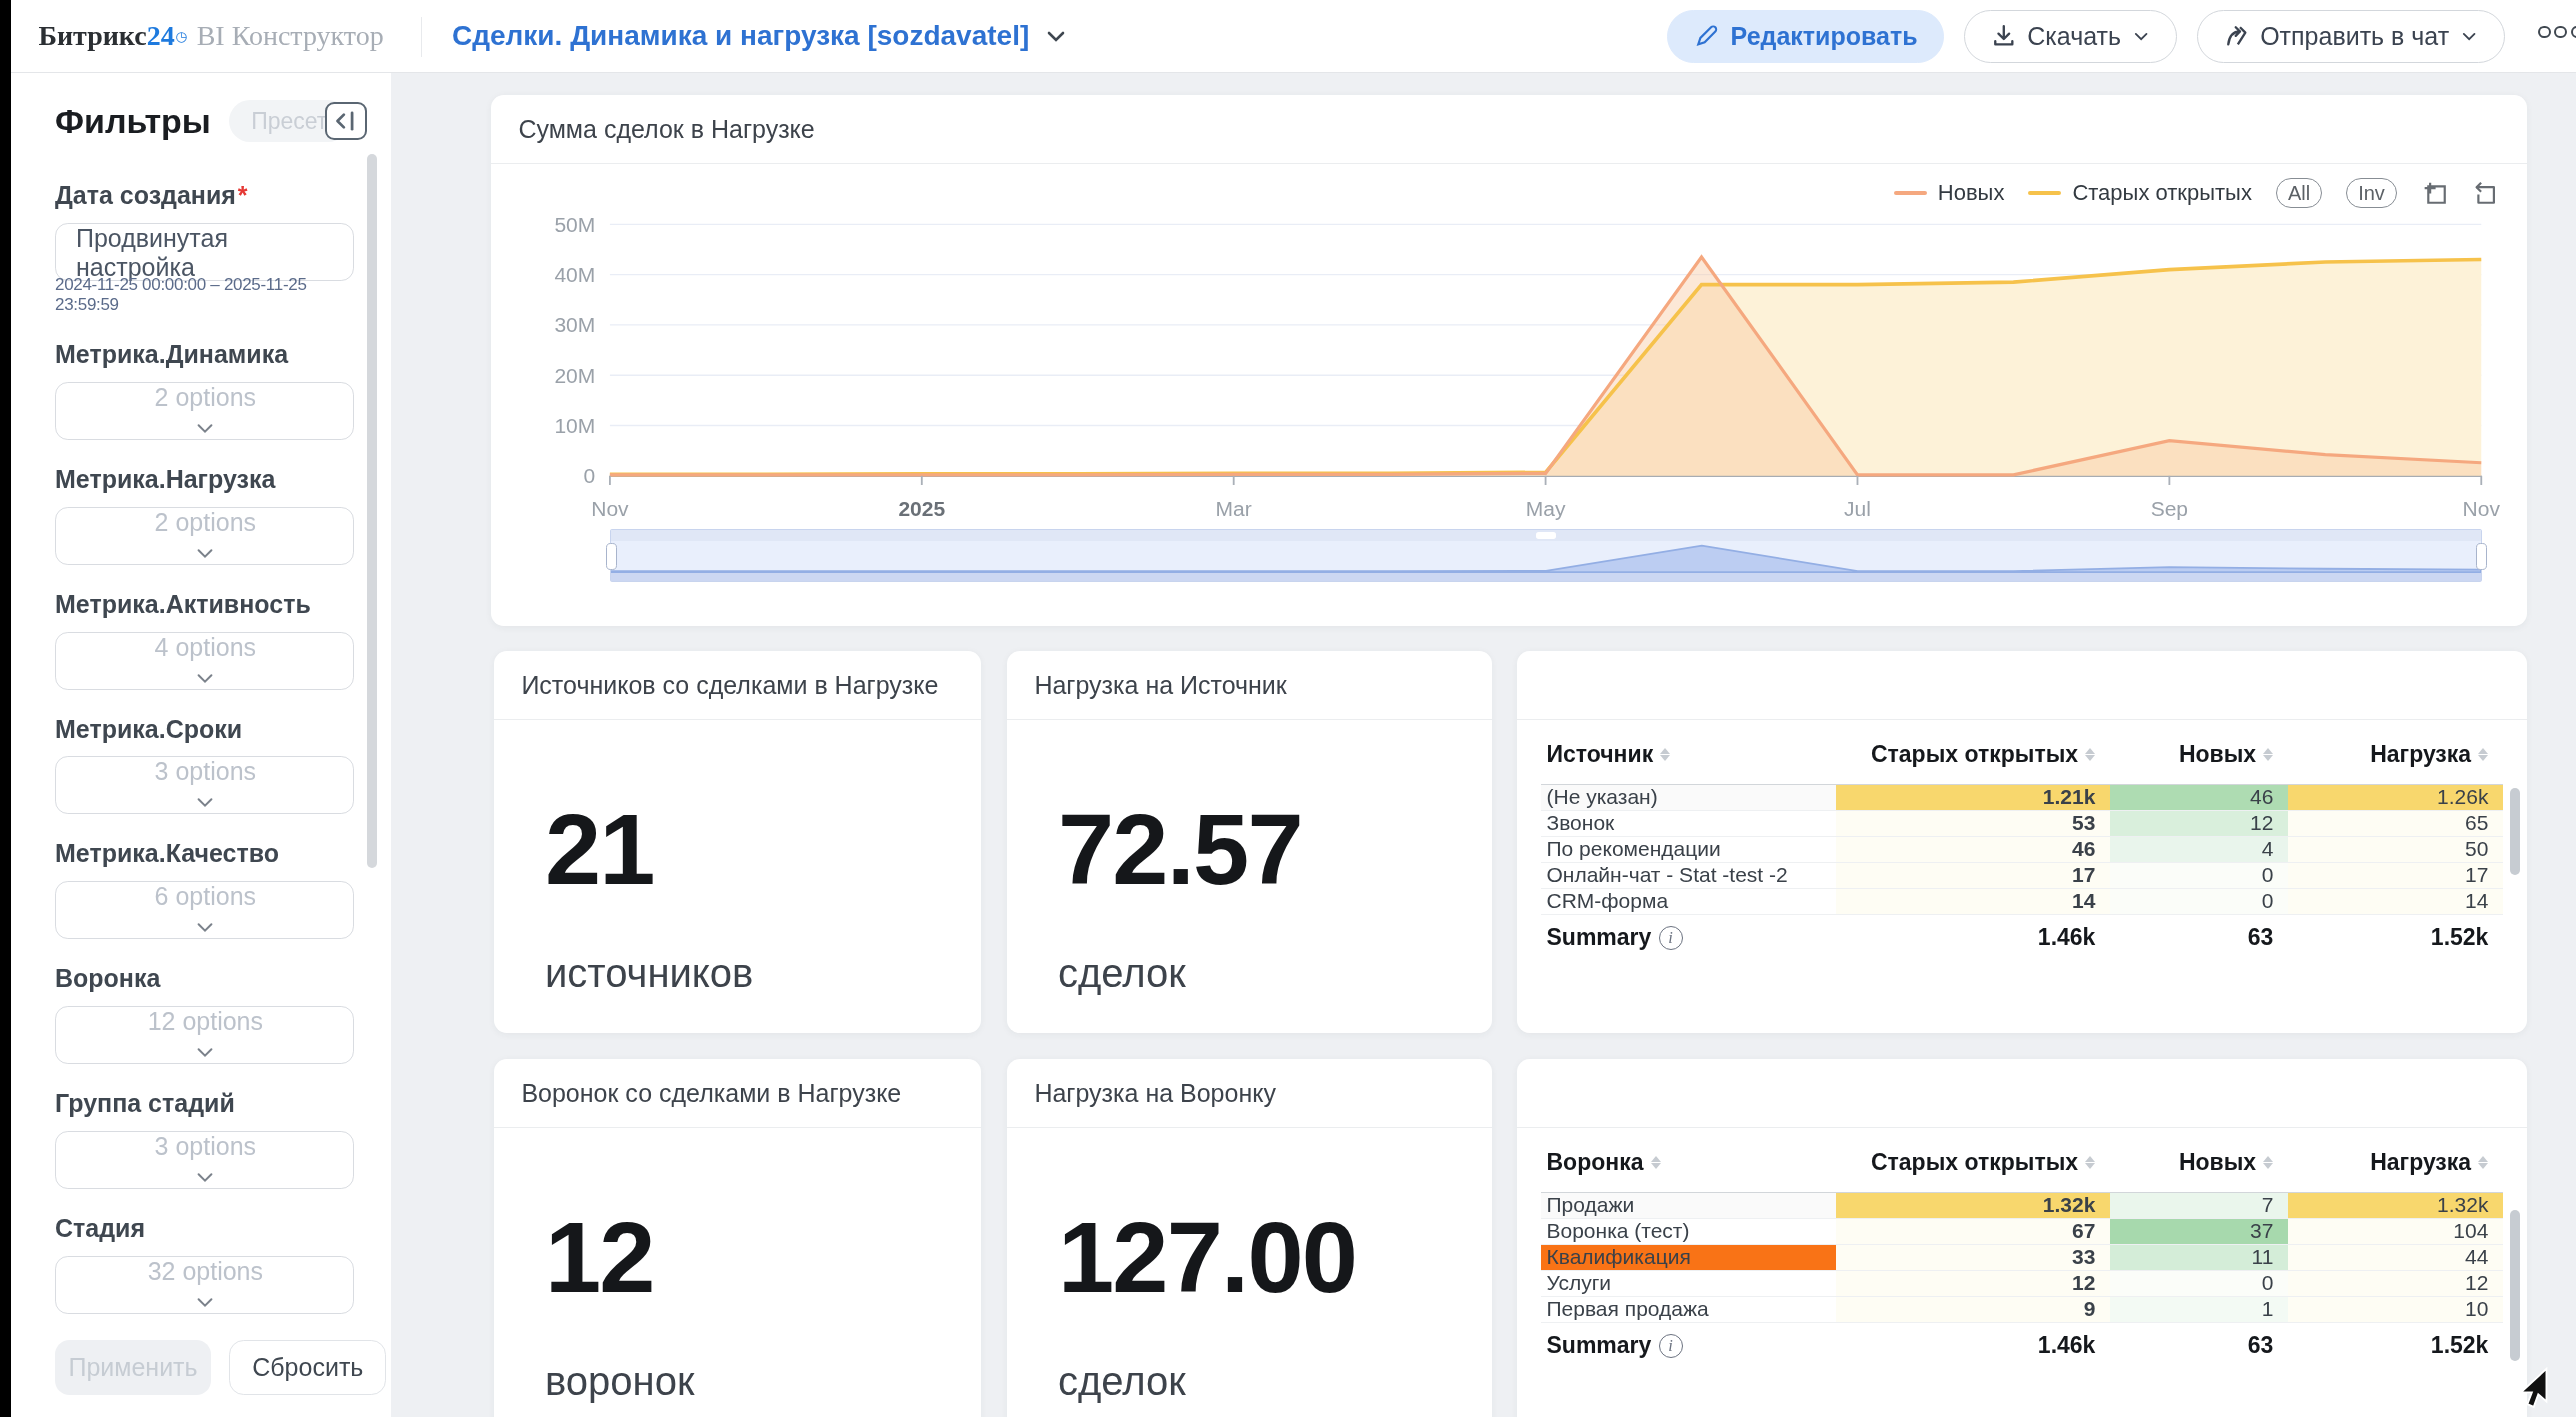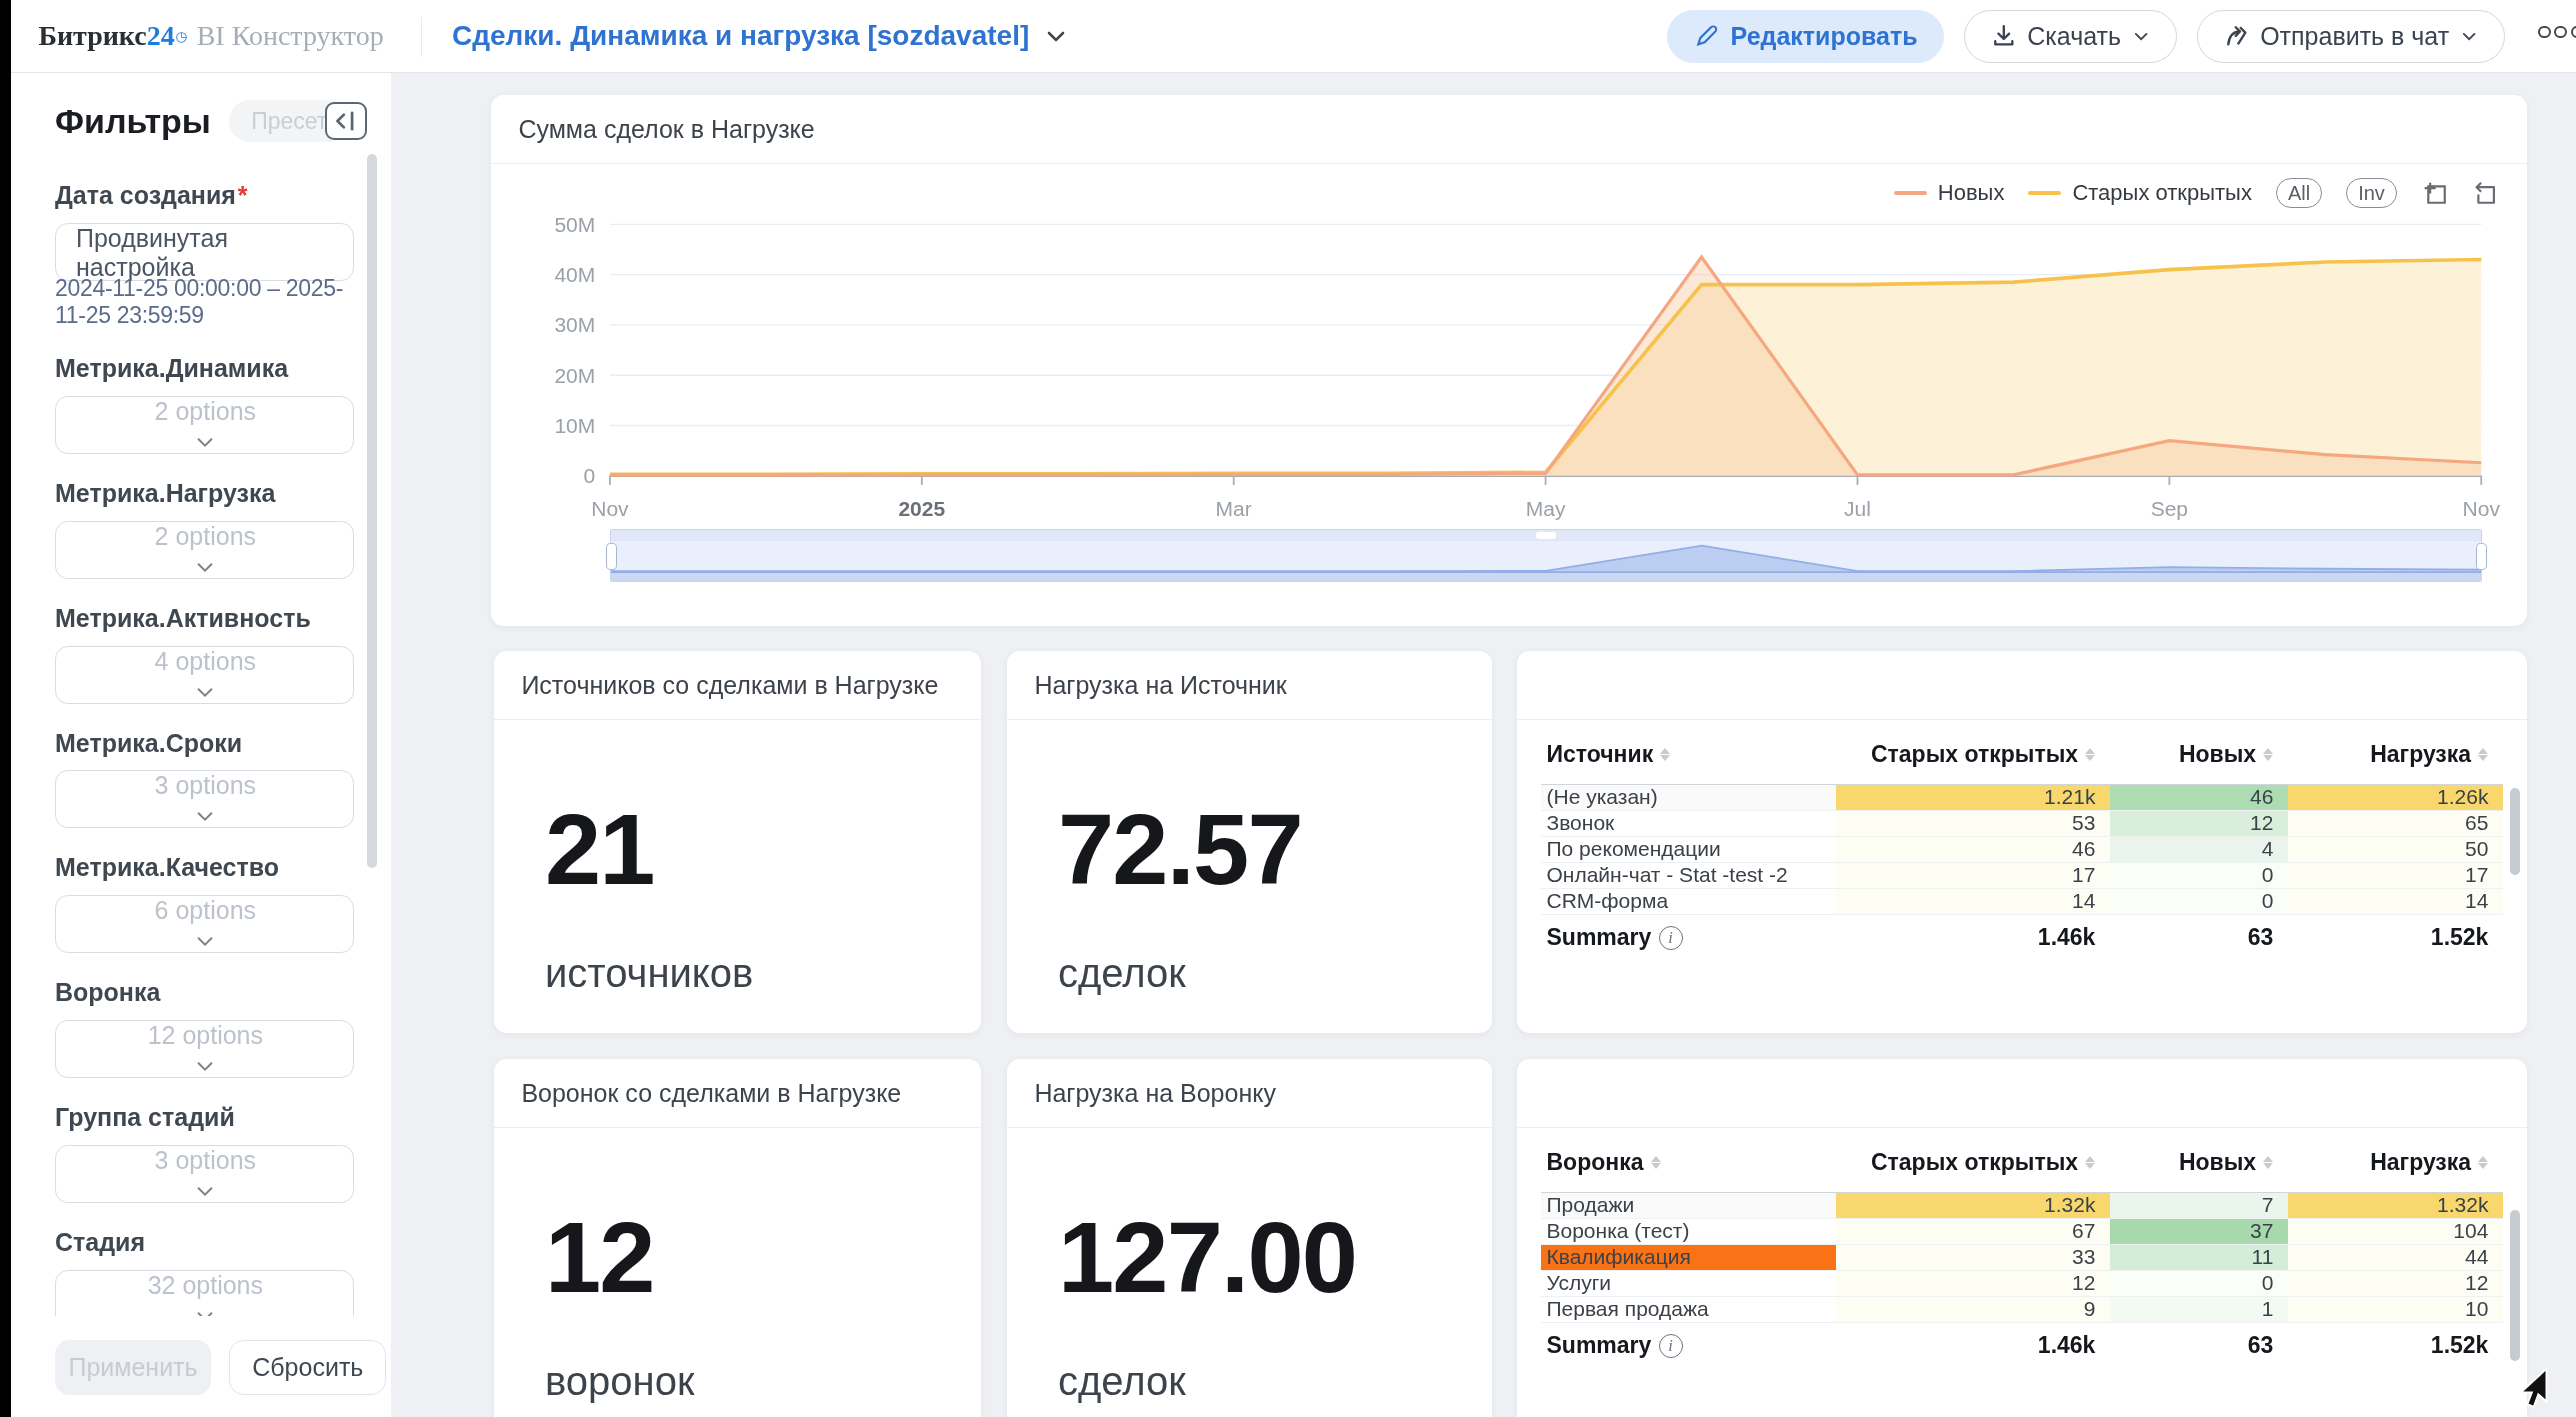--- a/index.html
+++ b/index.html
@@ -30,21 +30,21 @@
   .sb-title { font-size:34px; font-weight:700; color:#1a1d21; }
   .preset-pill { background:#f2f4f6; color:#c9ced5; font-size:23px; padding:7.3px 22px; border-radius:22px; }
   .collapse-btn { position:absolute; right:24px; top:29px; width:42px; height:38px; border:2.7px solid #5a6672; border-radius:9.1px; display:flex; align-items:center; justify-content:center; cursor:pointer; background:#fff; }
   .filters { position:absolute; left:44px; right:37px; top:108px; }
   .field { margin-bottom:25px; }
   .field .flabel { font-size:25px; font-weight:600; color:#3f4750; margin-bottom:12.8px; }
   .field .flabel .req { color:#e53935; margin-left:1.8px; }
   .fselect { height:58px; border:1.4px solid #d9dce1; border-radius:12.8px; display:flex; align-items:center; justify-content:space-between; padding:0 18.3px 0 20px; cursor:pointer; background:#fff;flex-direction:column; }
   .fselect .val { font-size:25px; color:#4b5563; }
   .fselect .val.ph { color:#bcc2cb; }
-  .date-note { font-size:23px; color:#5b6b8a; margin:-5.5px 0 20px 0; letter-spacing:-0.3px; }
+  .date-note { font-size:17px; color:#5b6b8a; margin:-5.5px 0 20px 0; letter-spacing:-0.3px; }
   .sb-scroll { position:absolute; left:356px; top:81px; width:10px; height:714px; background:#d5d8dc; border-radius:5.5px; }
   .sb-foot { position:absolute; left:0; bottom:0; width:100%; height:102px; background:#fff; display:flex; align-items:center; gap:18.3px; padding-left:44px; z-index:5; }
   .apply-btn { width:156px; height:55px; border-radius:14.6px; background:#eef0f3; color:#c6ccd3; font-size:25px; border:none; }
   .reset-btn { width:157px; height:55px; border-radius:14.6px; background:#fff; color:#3f4750; font-size:25px; border:1.4px solid #e1e4e8; cursor:pointer; }
 
   
   .main { position:absolute; left:391px; top:73px; width:2185px; height:1345px; background:#eef0f3; z-index:10; }
   .card { position:absolute; background:#fff; border-radius:12.8px; box-shadow:0 1.8px 7.3px rgba(40,50,60,0.05); overflow:hidden; }
   .card-title { height:69px; display:flex; align-items:center; padding:0 27.4px; font-size:25px; color:#3d434b; border-bottom:0.9px solid #ebedef; }
   #chart-card { left:100px; top:22px; width:2036px; height:531px; }
@@ -73,21 +73,21 @@
   .dz-handle { position:absolute; top:12.8px; width:11px; height:27.4px; background:#fff; border:1.8px solid #a8b4cc; border-radius:4.6px; z-index:3; }
   .dz-handle.left { left:-5.5px; } .dz-handle.right { right:-5.5px; }
 
   
   .tbl { padding:5.5px 24px 0 24px; }
   .tbl-head { display:flex; align-items:center; height:59px; border-bottom:1.8px solid #d2d6da; }
   .tbl-row { display:flex; align-items:stretch; height:26px; border-bottom:0.9px solid #eef0f2; font-size:21px; color:#3a4149; }
   .tbl-sum { display:flex; align-items:center; height:46px; font-size:23px; font-weight:700; color:#15181c; }
   .c-label { flex:1; display:flex; align-items:center; padding-left:5.5px; }
   .c-num { display:flex; align-items:center; justify-content:flex-end; padding-right:14.6px; }
-  .c2 { width:274px; } .c3 { width:178px; } .c4 { width:215px; }
+  .c2 { width:274px;font-weight:bold; } .c3 { width:178px; } .c4 { width:215px; }
   .th { font-size:23px; font-weight:700; color:#15181c; display:flex; align-items:center; gap:7.3px; }
   .th.c-num { justify-content:flex-end; }
   .sort-ic { display:inline-flex; flex-direction:column; gap:1.8px; }
   .sort-ic b { width:0; height:0; border-left:5.5px solid transparent; border-right:5.5px solid transparent; display:block; }
   .sort-ic .up { border-bottom:6.4px solid #c6cbd1; } .sort-ic .dn { border-top:6.4px solid #c6cbd1; }
   .tbl-scroll { position:absolute; right:7.3px; width:10px; background:#c7ccd2; border-radius:5.5px; }
   .info-ic { width:24px; height:24px; border:1.8px solid #6b7280; border-radius:50%; color:#6b7280; font-size:16.5px; font-weight:400; display:inline-flex; align-items:center; justify-content:center; margin-left:7.3px; font-family:"Liberation Serif",serif; font-style:italic; }
 
   .ax { font-size:23px; fill:#9aa1a9; }
   .ax.bold { font-weight:700; fill:#6a7077; }

